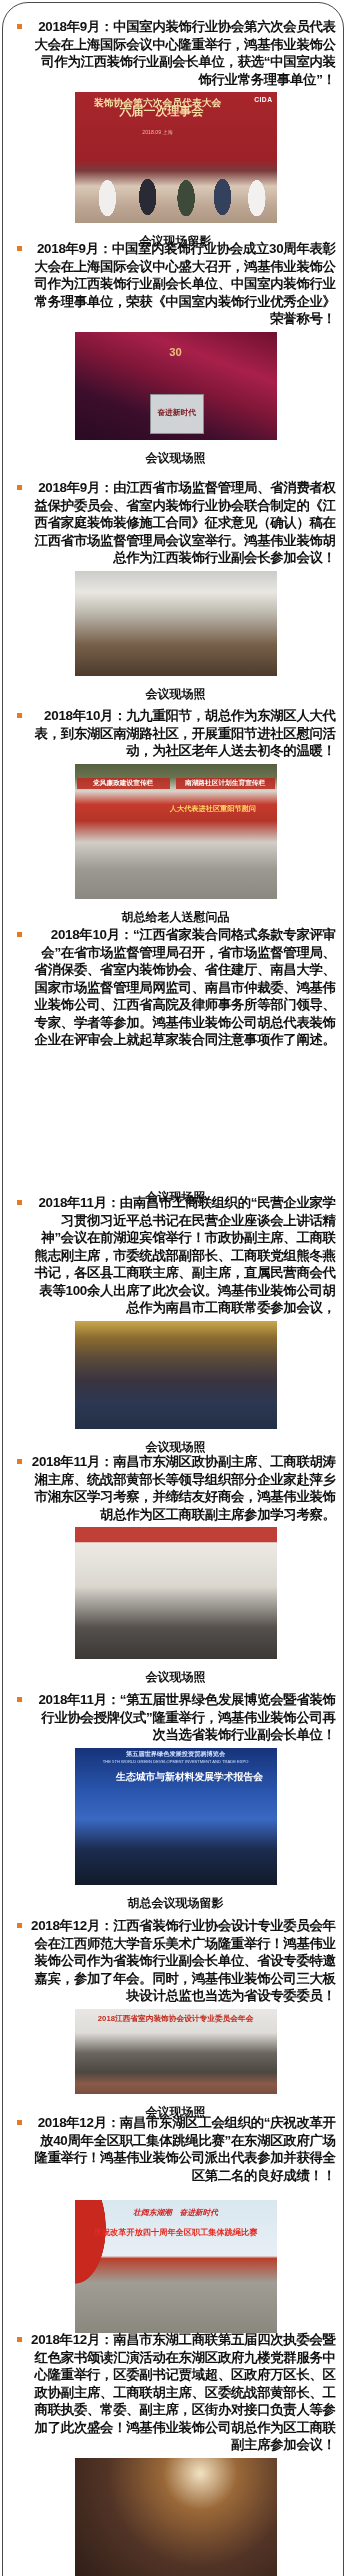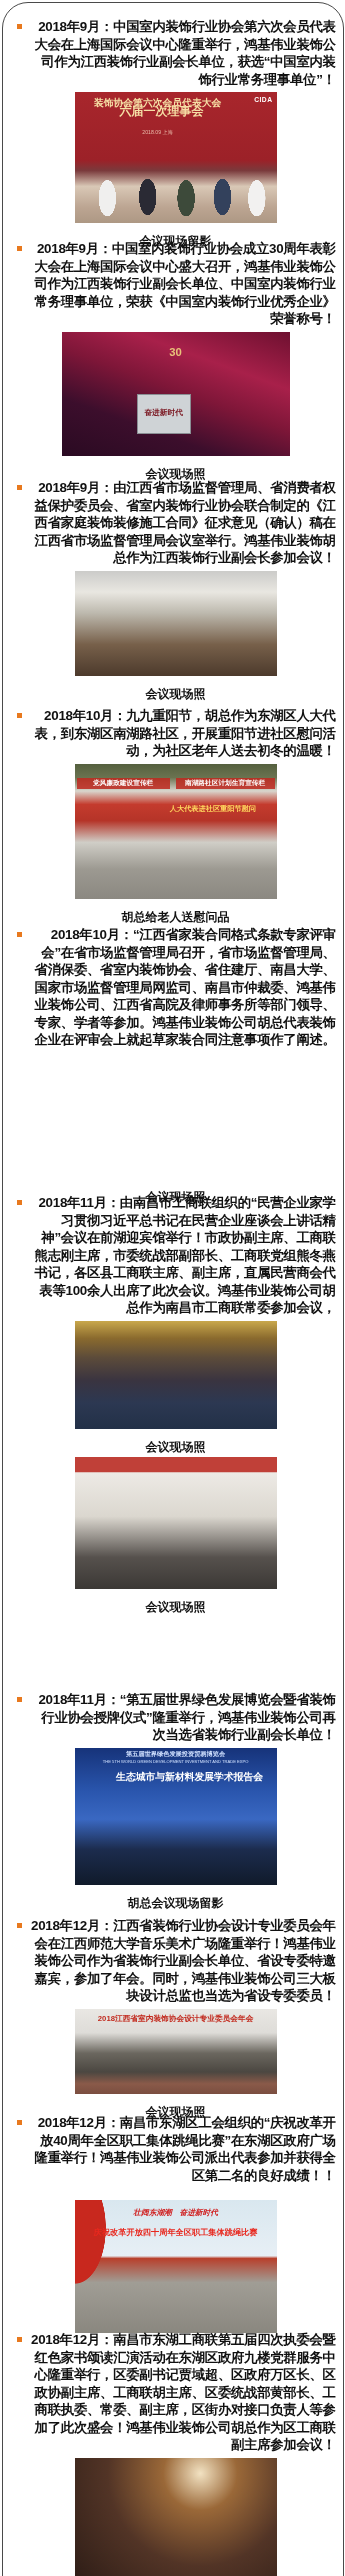--- a/index.html
+++ b/index.html
@@ -34,21 +34,21 @@
   .p1 .banner2{left:0;right:36px;top:11px;color:#f6dfa5;font-size:12px;font-weight:bold;margin-left:8px;}
   .p1 .subdate{left:0;right:36px;top:37px;color:#e8b9a8;font-size:5.2px;}
   .p1 .cida{right:4.1px;top:4.1px;color:#ffffff;font-size:6.7px;font-weight:bold;letter-spacing:0.5px;}
   .p1 .figures{position:absolute;left:0;right:0;bottom:0;height:62px;
     background:
       radial-gradient(ellipse 14.4px 30px at 16% 60%,#f0efee 60%,transparent 61%),
       radial-gradient(ellipse 14.4px 30px at 36% 58%,#2a2a34 60%,transparent 61%),
       radial-gradient(ellipse 14.4px 30px at 55% 60%,#3d4a3a 60%,transparent 61%),
       radial-gradient(ellipse 14.4px 30px at 73% 58%,#33415c 60%,transparent 61%),
       radial-gradient(ellipse 14.4px 30px at 90% 60%,#f2f1f0 60%,transparent 61%);}
-  .p2{height:124px;background:linear-gradient(200deg,#6e1030 0%,#a8204a 28%,#7e1638 48%,#3c0e2c 72%,#2a0a22 100%);padding-left:26px;}
+  .p2{height:108px;background:linear-gradient(200deg,#6e1030 0%,#a8204a 28%,#7e1638 48%,#3c0e2c 72%,#2a0a22 100%);}
   .p2 .plaque{left:75px;top:62px;width:52px;height:38px;background:#cfd3d6;border:1px solid #8a8f94;
     color:#7a1620;font-size:7.7px;font-weight:bold;line-height:36px;}
   .p2 .em30{left:0;right:0;top:14.4px;color:#e8c27a;font-size:11.3px;font-weight:bold;}
   .p3{height:105px;background:linear-gradient(180deg,#cbcbc9 0%,#e9e7e1 20%,#bdb9ae 40%,#77604a 70%,#4c3a2c 100%);}
   .p4{height:135px;background:linear-gradient(180deg,#55603f 0%,#6a7350 10%,#d9d6cd 20%,#c43b2d 30%,#b53428 42%,#d0cec7 58%,#9c9991 78%,#8b8881 100%);}
   .p4 .board1{left:2.1px;top:14.4px;width:93px;color:#ffffff;font-size:6.7px;font-weight:bold;background:rgba(190,40,30,0.85);padding:1px 0;}
   .p4 .board2{left:101px;top:14.4px;width:99px;color:#ffffff;font-size:6.7px;font-weight:bold;background:rgba(190,40,30,0.85);padding:1px 0;}
   .p4 .redbanner{left:20.6px;top:40px;right:20.6px;color:#ffd75e;font-size:7.2px;font-weight:bold;text-align:right;}
   .p5{height:126px;background:linear-gradient(180deg,#f0ead cc 0%,#eee7d8 0%,#e4dac6 30%,#cab896 55%,#8d7658 80%,#6e5941 100%);}
   .p6{height:108px;background:linear-gradient(180deg,#c9a84c 0%,#8a6a2e 16%,#5c4b3a 34%,#3a3440 55%,#2c3852 76%,#223047 100%);}
@@ -131,20 +131,24 @@
 <div class="entry" style="top:1194px">
   <div class="entry-text">
     <span class="bullet"></span>
     <span>2018年11月：由南昌市工商联组织的“民营企业家学习贯彻习近平总书记在民营企业座谈会上讲话精神”会议在前湖迎宾馆举行！市政协副主席、工商联熊志刚主席，市委统战部副部长、工商联党组熊冬燕书记，各区县工商联主席、副主席，直属民营商会代表等100余人出席了此次会议。鸿基伟业装饰公司胡总作为南昌市工商联常委参加会议，</span>
   </div>
   <div class="photo p6"></div>
   <div class="caption">会议现场照</div>
 </div>
 
 <div class="entry" style="top:1453px">
+  <div class="entry-text">
+    <span class="bullet"></span>
+    <span>2018年11月：南昌市东湖区政协副主席、工商联胡涛湘主席、统战部黄部长等领导组织部分企业家赴萍乡市湘东区学习考察，并缔结友好商会，鸿基伟业装饰胡总作为区工商联副主席参加学习考察。</span>
+  </div>
   <div class="photo p7"></div>
   <div class="caption">会议现场照</div>
 </div>
 
 <div class="entry" style="top:1691px">
   <div class="entry-text">
     <span class="bullet"></span>
     <span>2018年11月：“第五届世界绿色发展博览会暨省装饰行业协会授牌仪式”隆重举行，鸿基伟业装饰公司再次当选省装饰行业副会长单位！</span>
   </div>
   <div class="photo p8">

